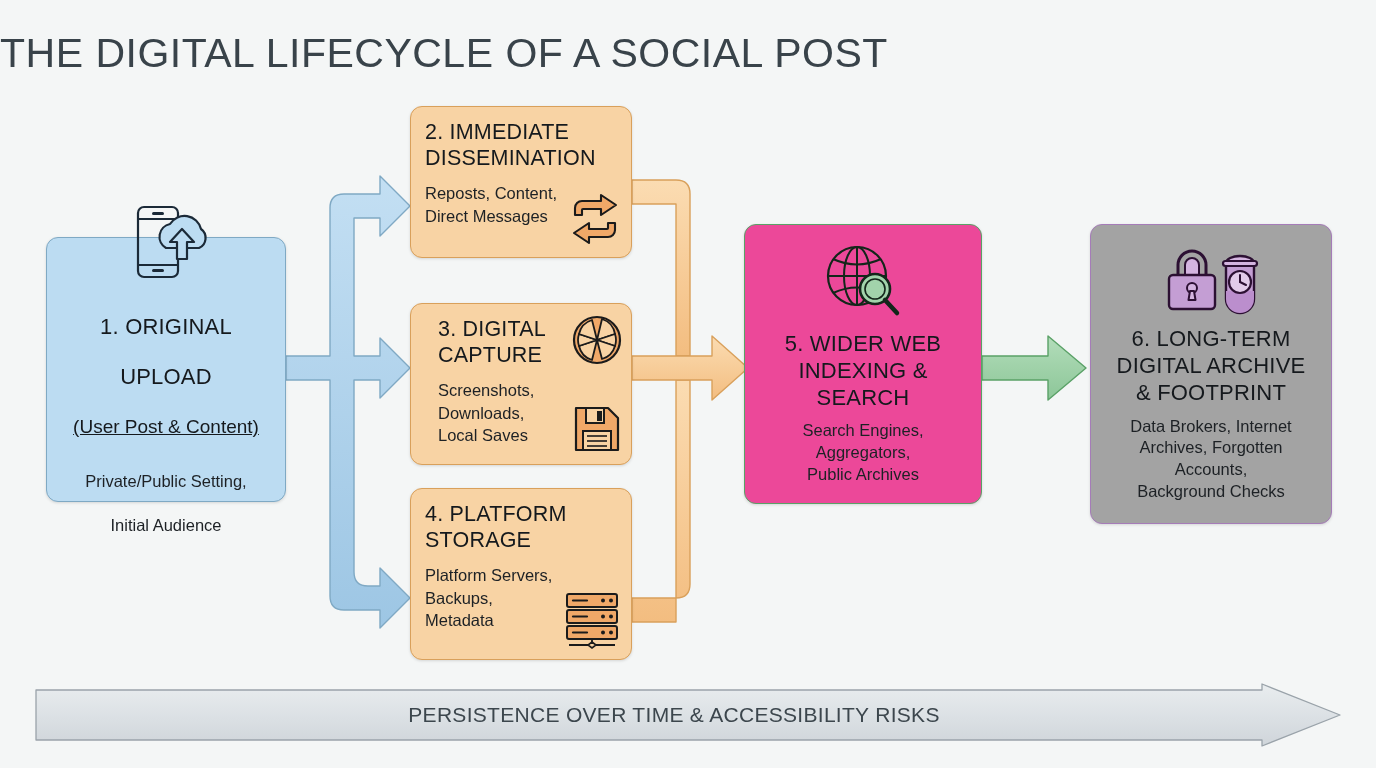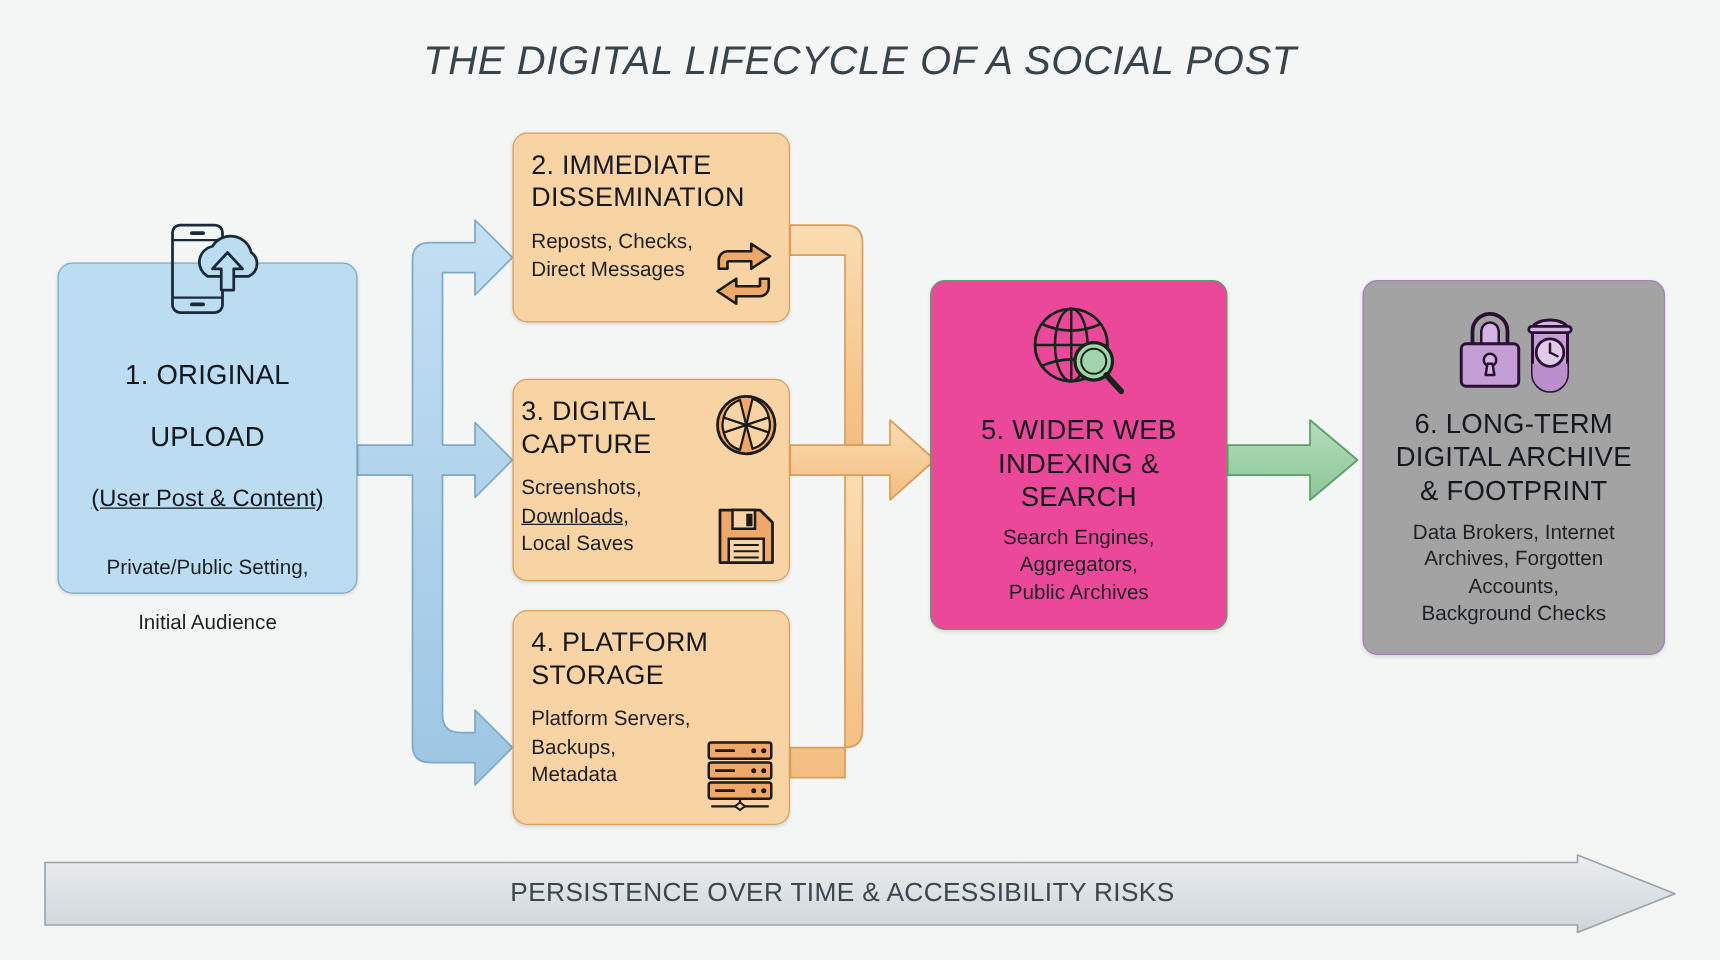--- a/index.html
+++ b/index.html
@@ -10,27 +10,26 @@
     position:relative;
     overflow:hidden;
     color:#222;
   }
   #stage { position:absolute; inset:0; }
 
   
   .title {
     position:absolute;
     top:30px; left:0; width:100%;
-    text-align:center;
-    font-size:32px;
+    text-align:left;
+    font-size:41px;
     letter-spacing:0.5px;
     color:#39434a;
     font-weight:400;
     white-space:nowrap;
-    font-style:italic;
   }
 
   
   .node {
     position:absolute;
     border-radius:12px;
     border:1px solid rgba(0,0,0,0.25);
     box-shadow:0 1px 3px rgba(0,0,0,0.13);
     display:flex;
     flex-direction:column;
@@ -61,23 +60,23 @@
     margin-top:9px;
   }
 
   
   .n-blue   { background:#bcdcf2; border-color:#7fa9c4; }
   .n-orange { background:#f8d3a4; border-color:#d9a05b; }
   .n-green  { background:#ec4899; border-color:#5aa167; }
   .n-purple { background:#a3a3a3; border-color:#a57cb8; }
 
   
-  #node1 { left:46px;   top:210px; width:240px; height:265px; justify-content:center;gap:23px; }
+  #node1 { left:46px;   top:237px; width:240px; height:265px; justify-content:center;gap:23px; }
   #node2 { left:410px;  top:106px; width:222px; height:152px; align-items:flex-start; text-align:left; padding:12px 14px; }
-  #node3 { left:410px;  top:303px; width:222px; height:162px; align-items:flex-start; text-align:right; padding:12px 6px; }
+  #node3 { left:410px;  top:303px; width:222px; height:162px; align-items:flex-start; text-align:right; padding:12px 27px; }
   #node4 { left:410px;  top:488px; width:222px; height:172px; align-items:flex-start; text-align:left; padding:12px 14px; }
   #node5 { left:744px;  top:224px; width:238px; height:280px; justify-content:center; }
   #node6 { left:1090px; top:224px; width:242px; height:300px; justify-content:center; }
 
   .node.leftbox .heading { font-size:21.5px; line-height:1.22; }
   .node.leftbox .detail  { font-size:16.5px; line-height:1.34; margin-top:11px; }
 
   
   .ico-abs { position:absolute; }
 
@@ -193,34 +192,34 @@
     <div class="heading" style="margin-top:8px;">1. ORIGINAL</div>
     <div class="heading">UPLOAD</div>
     <div class="sub">(User Post &amp; Content)</div>
     <div class="detail">Private/Public Setting,</div>
     <div class="detail" style="margin-top:0;">Initial Audience</div>
   </div>
 
   <div class="node n-orange leftbox" id="node2">
     <div class="heading">2. IMMEDIATE</div>
     <div class="heading">DISSEMINATION</div>
-    <div class="detail">Reposts, Checks,</div>
+    <div class="detail">Reposts, Content,</div>
     <div class="detail" style="margin-top:0;">Direct Messages</div>
 
     <svg class="ico-abs" style="right:8px; bottom:12px;" width="56" height="52" viewBox="0 0 56 52">
       <path d="M8 22 L8 15 a7 7 0 0 1 7 -7 L34 8 L34 2 L49 12 L34 22 L34 16 L16 16 a1 1 0 0 0 -1 1 L15 22 Z" fill="#f0a868" stroke="#1b1b1b" stroke-width="2.1" stroke-linejoin="round"></path>
       <path d="M48 30 L48 37 a7 7 0 0 1 -7 7 L22 44 L22 50 L7 40 L22 30 L22 36 L40 36 a1 1 0 0 0 1 -1 L41 30 Z" fill="#f0a868" stroke="#1b1b1b" stroke-width="2.1" stroke-linejoin="round"></path>
     </svg>
   </div>
 
   <div class="node n-orange leftbox" id="node3">
     <div class="heading">3. DIGITAL</div>
     <div class="heading">CAPTURE</div>
     <div class="detail">Screenshots,</div>
-    <div class="detail" style="margin-top:0;text-decoration:underline;">Downloads,</div>
+    <div class="detail" style="margin-top:0;">Downloads,</div>
     <div class="detail" style="margin-top:0;">Local Saves</div>
 
     <svg class="ico-abs" style="right:8px; top:10px;" width="52" height="52" viewBox="0 0 52 52">
       <circle cx="26" cy="26" r="23" fill="#f0a868" stroke="#1b1b1b" stroke-width="2.2"></circle>
       <g fill="#f8d3a4" stroke="#1b1b1b" stroke-width="1.8" stroke-linejoin="round">
         <path d="M26 26 L44 20 A19 19 0 0 0 31 5 Z"></path>
         <path d="M26 26 L44 32 A19 19 0 0 0 44 20 Z"></path>
         <path d="M26 26 L31 45 A19 19 0 0 0 44 32 Z"></path>
         <path d="M26 26 L8 32 A19 19 0 0 0 21 46 Z"></path>
         <path d="M26 26 L8 20 A19 19 0 0 0 8 32 Z"></path>

